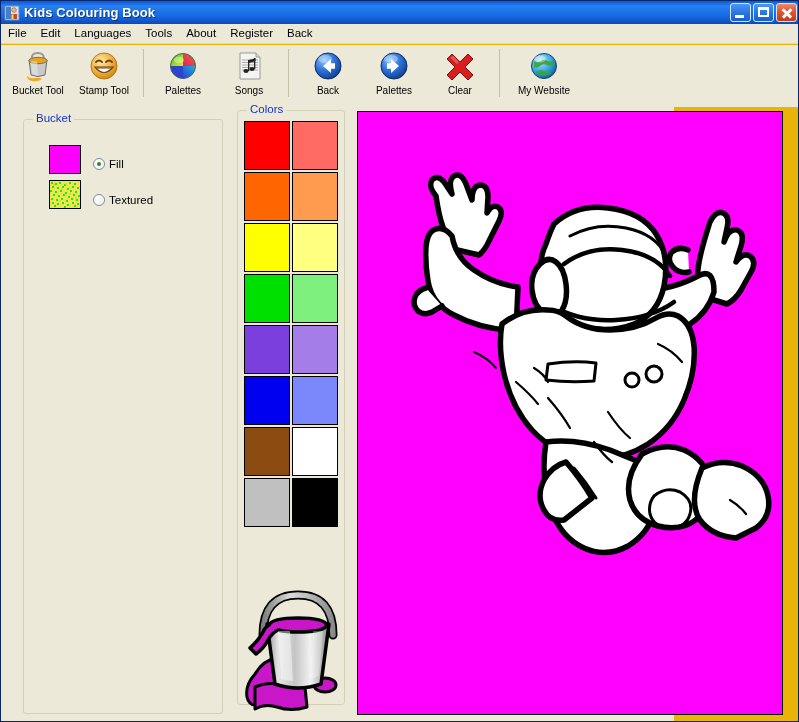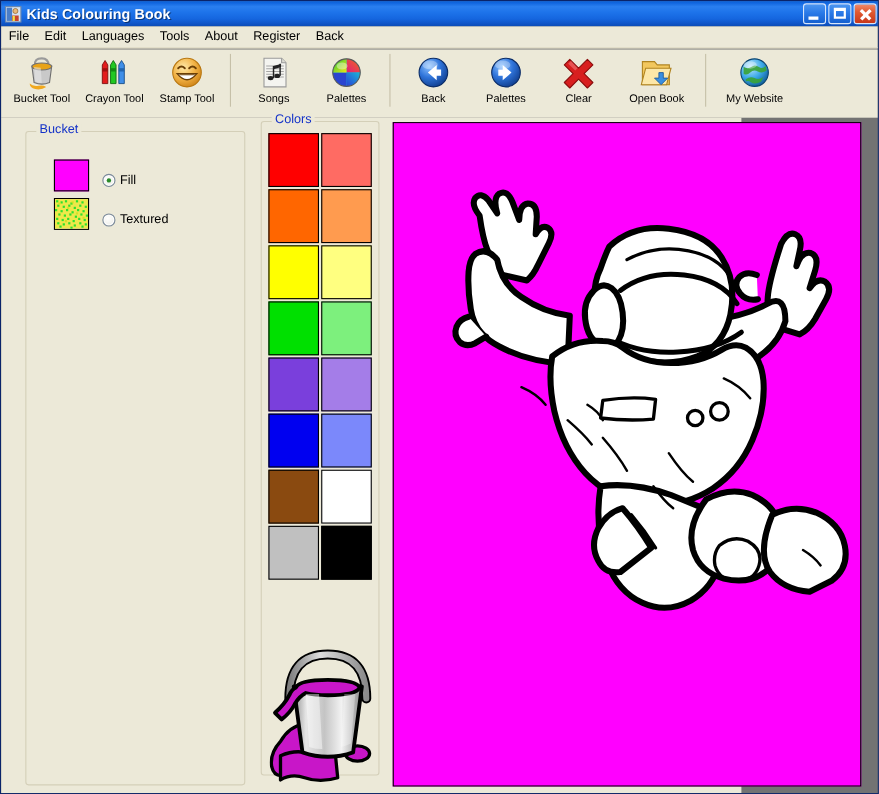--- a/index.html
+++ b/index.html
@@ -6,21 +6,21 @@
     margin: 0; padding: 0;
     width: 799px; height: 722px;
     overflow: hidden;
     font-family: "Liberation Sans", sans-serif;
   }
   body { background: #ece9d8; }
 
   .app {
     position: relative;
     width: 799px; height: 722px;
-    background: #737373;
+    background: #eab308;
     border: 1px solid #0a246a;
     box-sizing: border-box;
     overflow: hidden;
   }
 
   
   .titlebar {
     position: absolute; left: 0; top: 0;
     width: 799px; height: 23px;
     background: linear-gradient(to bottom,
@@ -261,35 +261,20 @@
           <path d="M6 27 q3 3 8 2 q4 -1 7 1 q-4 3 -10 2 q-5 -1 -5 -5z" fill="#f0a81e"></path>
           <path d="M11 10 q-1 -6 6 -6 q6 0 6 6" fill="none" stroke="#9a9a9a" stroke-width="2"></path>
           <path d="M8 11 h18 l-2 15 q-7 3 -14 0z" fill="#c9c9c9" stroke="#6f6f6f" stroke-width="1"></path>
           <ellipse cx="17" cy="11.5" rx="9" ry="3.2" fill="#e8a318" stroke="#6f6f6f" stroke-width="1"></ellipse>
           <path d="M10 12 l1 13 q3 1.5 6 1.5 l-1 -14z" fill="#eaeaea" opacity=".55"></path>
         </svg>
       </span>
       <span class="lbl">Bucket Tool</span>
     </div>
 
-    <div class="tbbtn">
-      <span class="glyph">
-        <svg width="34" height="34" viewBox="0 0 34 34">
-          <g>
-            <path d="M6 10 l2.5 -4 l2.5 4 v17 h-5z" fill="#e31c1c" stroke="#7a0d0d" stroke-width=".8"></path>
-            <rect x="6" y="13" width="5" height="3" fill="#a01010"></rect>
-            <path d="M13.5 10 l2.5 -4 l2.5 4 v17 h-5z" fill="#22c822" stroke="#0d6b0d" stroke-width=".8"></path>
-            <rect x="13.5" y="13" width="5" height="3" fill="#128a12"></rect>
-            <path d="M21 10 l2.5 -4 l2.5 4 v17 h-5z" fill="#3f8ee8" stroke="#154b86" stroke-width=".8"></path>
-            <rect x="21" y="13" width="5" height="3" fill="#2064b0"></rect>
-          </g>
-        </svg>
-      </span>
-      <span class="lbl">Crayon Tool</span>
-    </div>
 
     <div class="tbbtn">
       <span class="glyph">
         <svg width="34" height="34" viewBox="0 0 34 34">
           <defs>
             <radialGradient id="smi" cx="38%" cy="32%" r="72%">
               <stop offset="0%" stop-color="#ffe9a8"></stop>
               <stop offset="55%" stop-color="#f2b347"></stop>
               <stop offset="100%" stop-color="#cf8418"></stop>
             </radialGradient>
@@ -298,44 +283,20 @@
           <path d="M9 13 q3 -3 6 0" stroke="#6b3f06" stroke-width="1.8" fill="none" stroke-linecap="round"></path>
           <path d="M19 13 q3 -3 6 0" stroke="#6b3f06" stroke-width="1.8" fill="none" stroke-linecap="round"></path>
           <path d="M8 18 q9 11 18 0 z" fill="#ffffff" stroke="#6b3f06" stroke-width="1.2"></path>
           <path d="M10 19 h14" stroke="#6b3f06" stroke-width="1"></path>
         </svg>
       </span>
       <span class="lbl">Stamp Tool</span>
     </div>
 
     <div class="tbar-sep"></div>
-
-    <div class="tbbtn">
-      <span class="glyph">
-        <svg width="34" height="34" viewBox="0 0 34 34">
-          <path d="M8 4 h16 l4 4 v22 h-20z" fill="#f4f4f0" stroke="#9a9a9a" stroke-width="1"></path>
-          <path d="M24 4 v4 h4" fill="#dcdcd4" stroke="#9a9a9a" stroke-width="1"></path>
-          <g stroke="#8c8c8c" stroke-width=".7">
-            <path d="M10 11 h16"></path>
-                <path d="M10 13.5 h16"></path>
-                <path d="M10 16 h16"></path>
-            <path d="M10 18.5 h16"></path>
-                <path d="M10 21 h16"></path>
-          </g>
-          <g fill="#222">
-            <ellipse cx="14" cy="22" rx="2.6" ry="2"></ellipse>
-            <rect x="16" y="11" width="1.3" height="11"></rect>
-            <ellipse cx="20" cy="20" rx="2.6" ry="2"></ellipse>
-            <rect x="22" y="9" width="1.3" height="11"></rect>
-            <path d="M16.5 11 q5 -1 7 -2 v3 q-2 1 -7 2z"></path>
-          </g>
-        </svg>
-      </span>
-      <span class="lbl">Songs</span>
-    </div>
 
     <div class="tbbtn">
       <span class="glyph">
         <svg width="34" height="34" viewBox="0 0 34 34">
           <defs>
             <linearGradient id="cw1" x1="0" y1="0" x2="1" y2="1">
               <stop offset="0%" stop-color="#22c63a"></stop>
                   <stop offset="100%" stop-color="#f2e712"></stop>
             </linearGradient>
             <linearGradient id="cw2" x1="1" y1="0" x2="0" y2="1">
@@ -352,20 +313,44 @@
           <path d="M29.5 17 A12.5 12.5 0 0 1 17 29.5 L17 17z" fill="url(#cw3)"></path>
           <path d="M17 29.5 A12.5 12.5 0 0 1 4.5 17 L17 17z" fill="#2a44d0"></path>
           <path d="M4.5 17 A12.5 12.5 0 0 1 17 4.5 L17 17z" fill="url(#cw1)"></path>
           <circle cx="17" cy="17" r="12.5" fill="none" stroke="#5a5a5a" stroke-width="1"></circle>
           <ellipse cx="13" cy="11" rx="5" ry="3.2" fill="#fff" opacity=".40"></ellipse>
         </svg>
       </span>
       <span class="lbl">Palettes</span>
     </div>
 
+    <div class="tbbtn">
+      <span class="glyph">
+        <svg width="34" height="34" viewBox="0 0 34 34">
+          <path d="M8 4 h16 l4 4 v22 h-20z" fill="#f4f4f0" stroke="#9a9a9a" stroke-width="1"></path>
+          <path d="M24 4 v4 h4" fill="#dcdcd4" stroke="#9a9a9a" stroke-width="1"></path>
+          <g stroke="#8c8c8c" stroke-width=".7">
+            <path d="M10 11 h16"></path>
+                <path d="M10 13.5 h16"></path>
+                <path d="M10 16 h16"></path>
+            <path d="M10 18.5 h16"></path>
+                <path d="M10 21 h16"></path>
+          </g>
+          <g fill="#222">
+            <ellipse cx="14" cy="22" rx="2.6" ry="2"></ellipse>
+            <rect x="16" y="11" width="1.3" height="11"></rect>
+            <ellipse cx="20" cy="20" rx="2.6" ry="2"></ellipse>
+            <rect x="22" y="9" width="1.3" height="11"></rect>
+            <path d="M16.5 11 q5 -1 7 -2 v3 q-2 1 -7 2z"></path>
+          </g>
+        </svg>
+      </span>
+      <span class="lbl">Songs</span>
+    </div>
+
     <div class="tbar-sep"></div>
 
     <div class="tbbtn">
       <span class="glyph">
         <svg width="34" height="34" viewBox="0 0 34 34">
           <defs>
             <radialGradient id="bl" cx="35%" cy="28%" r="78%">
               <stop offset="0%" stop-color="#8fc4ff"></stop>
               <stop offset="50%" stop-color="#2f74da"></stop>
               <stop offset="100%" stop-color="#0f3c8c"></stop>
@@ -395,30 +380,20 @@
         <svg width="34" height="34" viewBox="0 0 34 34">
           <g fill="#d81f1f" stroke="#8a0d0d" stroke-width="1" stroke-linejoin="round">
             <path d="M9 5 l8 8 l8 -8 l5 5 l-8 8 l8 8 l-5 5 l-8 -8 l-8 8 l-5 -5 l8 -8 l-8 -8z"></path>
           </g>
           <path d="M10 6.5 l6 6.5 l-2 2 l-6.5 -6z" fill="#f06a6a" opacity=".7"></path>
         </svg>
       </span>
       <span class="lbl">Clear</span>
     </div>
 
-    <div class="tbbtn wide">
-      <span class="glyph">
-        <svg width="34" height="34" viewBox="0 0 34 34">
-          <path d="M4 7 h11 l2.5 3 h11 v18 h-24.5z" fill="#f2c75e" stroke="#b08420" stroke-width="1"></path>
-          <path d="M7 13 h23 l-4 15 h-23z" fill="#fce7a8" stroke="#b08420" stroke-width="1"></path>
-          <path d="M19 17 v5 h-4 l6 6 l6 -6 h-4 v-5z" fill="#3a8ee0" stroke="#1d5a9c" stroke-width=".8"></path>
-        </svg>
-      </span>
-      <span class="lbl">Open Book</span>
-    </div>
 
     <div class="tbar-sep"></div>
 
     <div class="tbbtn wide">
       <span class="glyph">
         <svg width="34" height="34" viewBox="0 0 34 34">
           <defs>
             <radialGradient id="gl" cx="35%" cy="28%" r="78%">
               <stop offset="0%" stop-color="#bfe8ff"></stop>
               <stop offset="55%" stop-color="#3aa8e8"></stop>

